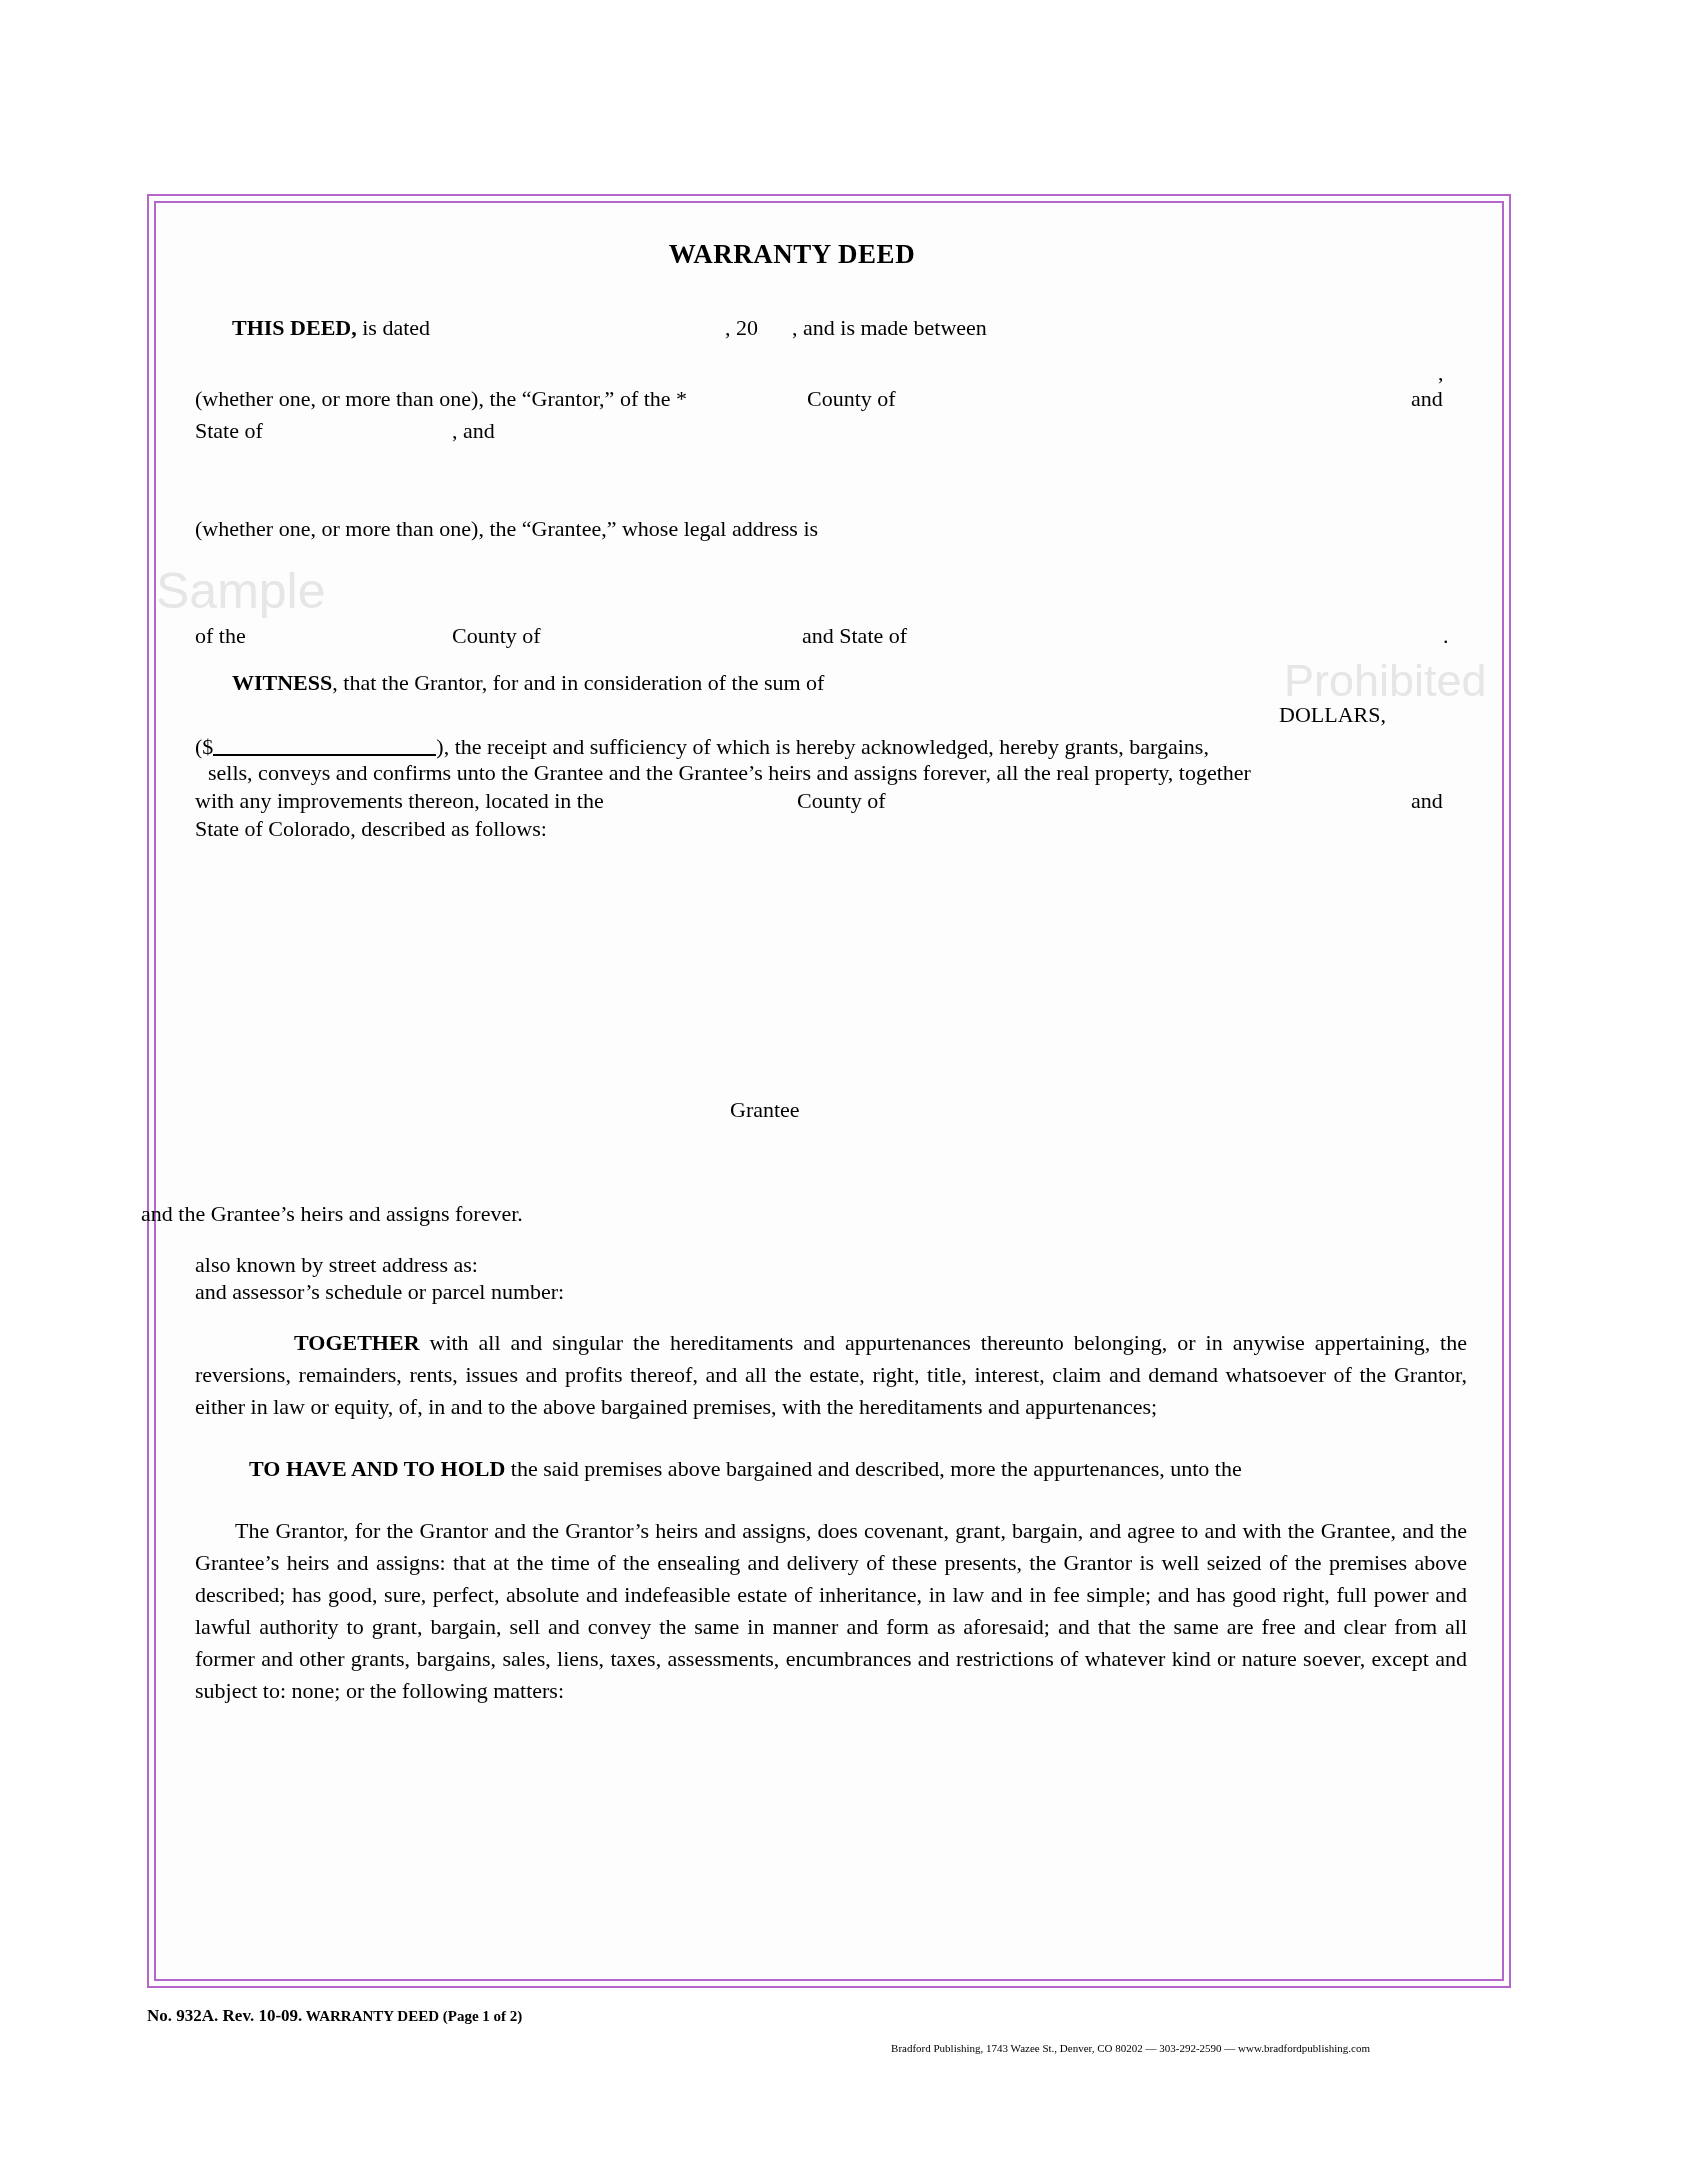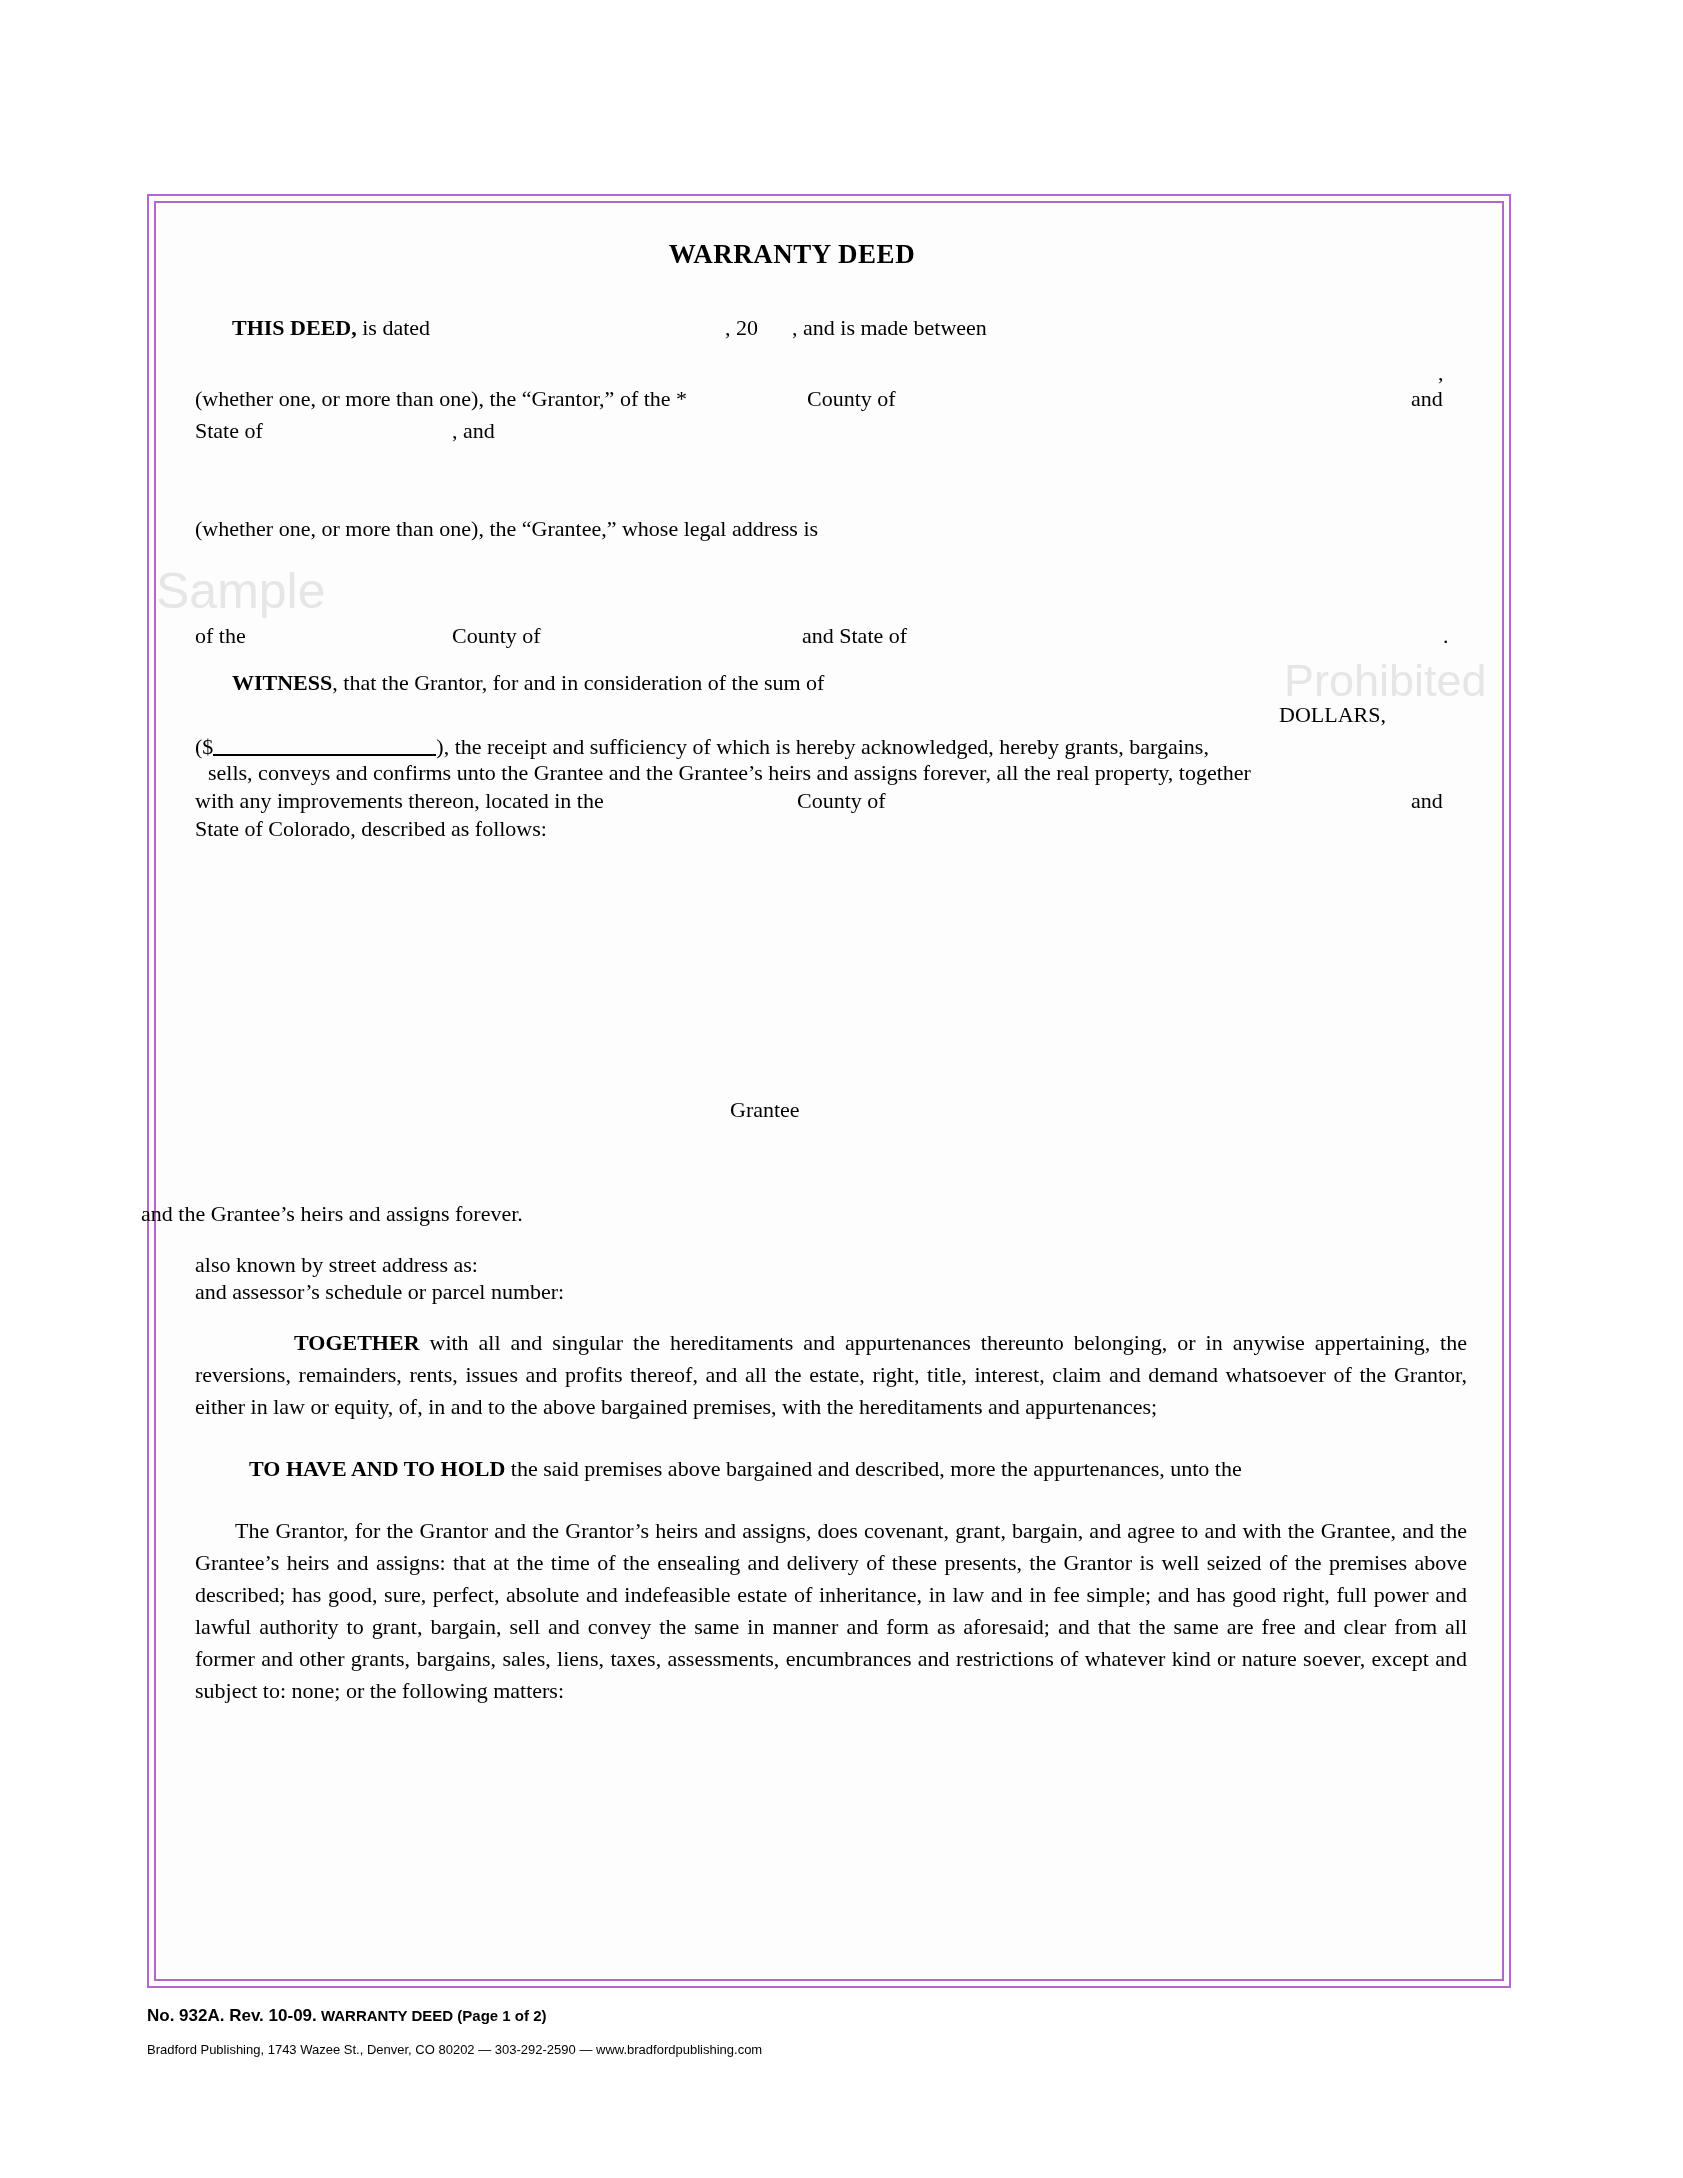--- a/index.html
+++ b/index.html
@@ -103,34 +103,34 @@
   .wm-sample       { left: 156px;  top: 562px;  font-size: 50px; }
   .wm-prohibited   { left: 1284px; top: 655px;  font-size: 45px; }
   .wm-reproduction { left: 147px;  top: 1065px; font-size: 103px; }
 
   
   .footer {
     position: absolute;
     left: 147px;
     top: 2006px;
     width: 1386px;
-    font-family: Liberation Sans, sans-serif;
+    font-family: Liberation Serif, serif;
   }
   .footer-line1 {
     font-size: 17px;
     font-weight: bold;
     white-space: pre;
   }
   .footer-line1 .sm {
     font-size: 15px;
   }
   .footer-line2 {
     margin-top: 16px;
-    font-size: 13px;
-    text-align: left;
+    font-size: 11px;
+    text-align: right;
     width: 1223px;
   }
 </style>
 </head>
 <body>
 
 <div class="page">
 
   <div class="deed-frame">
     <div class="deed-frame-inner"></div>

